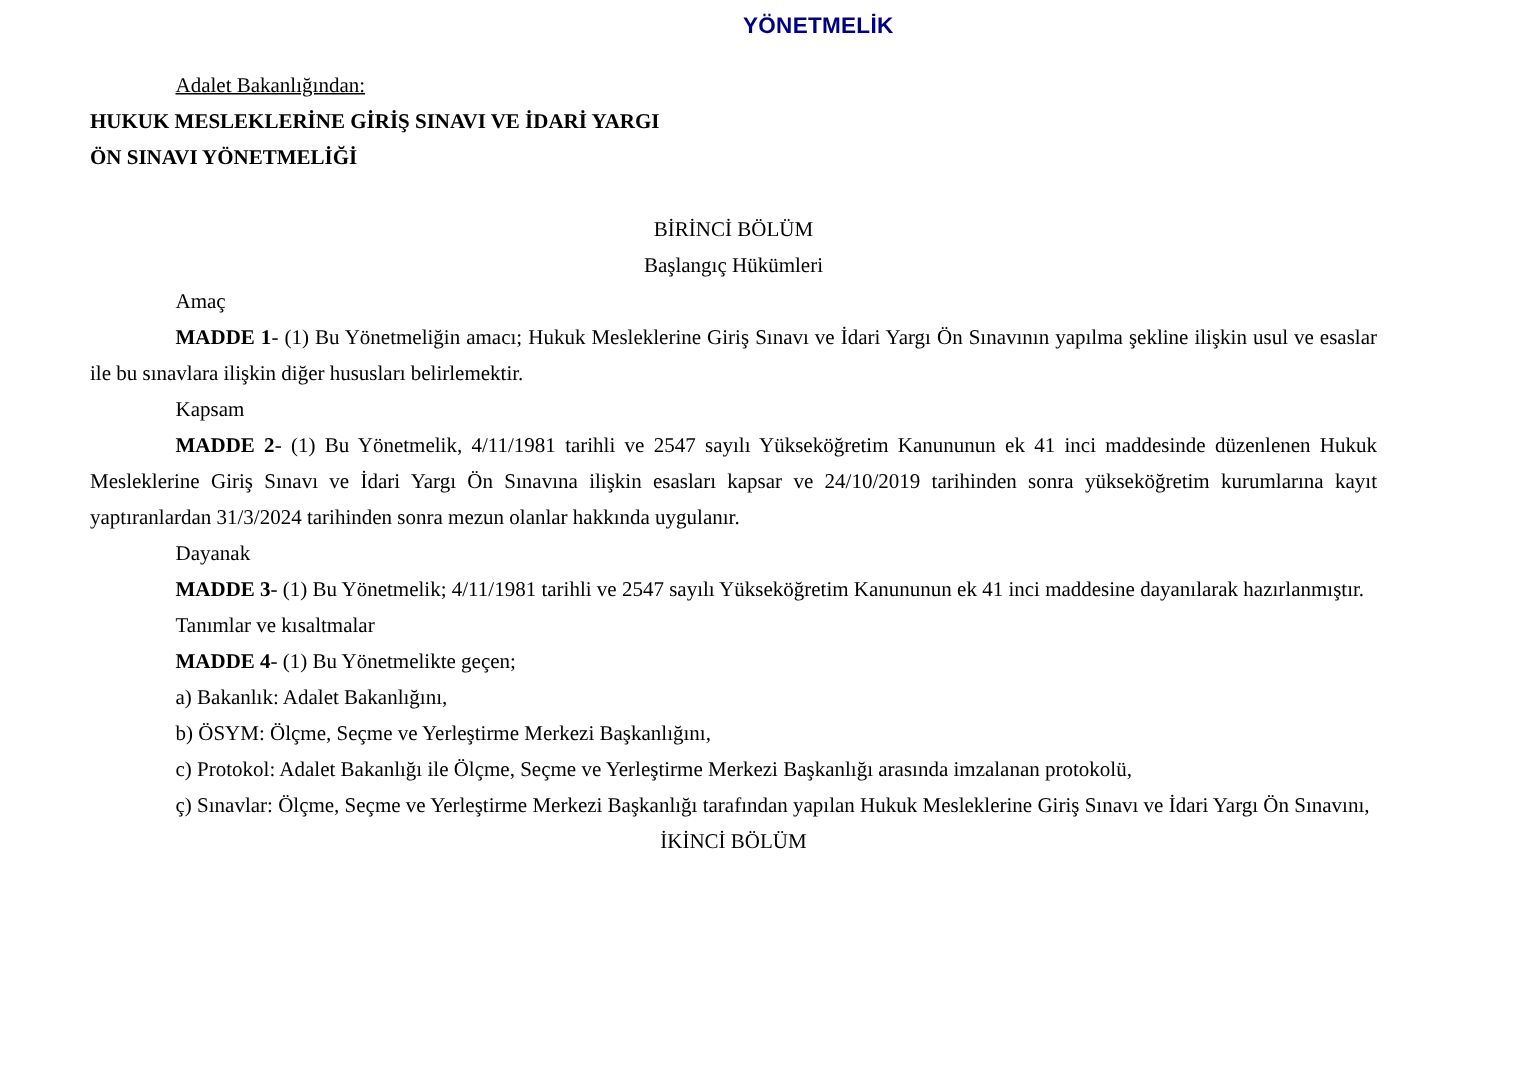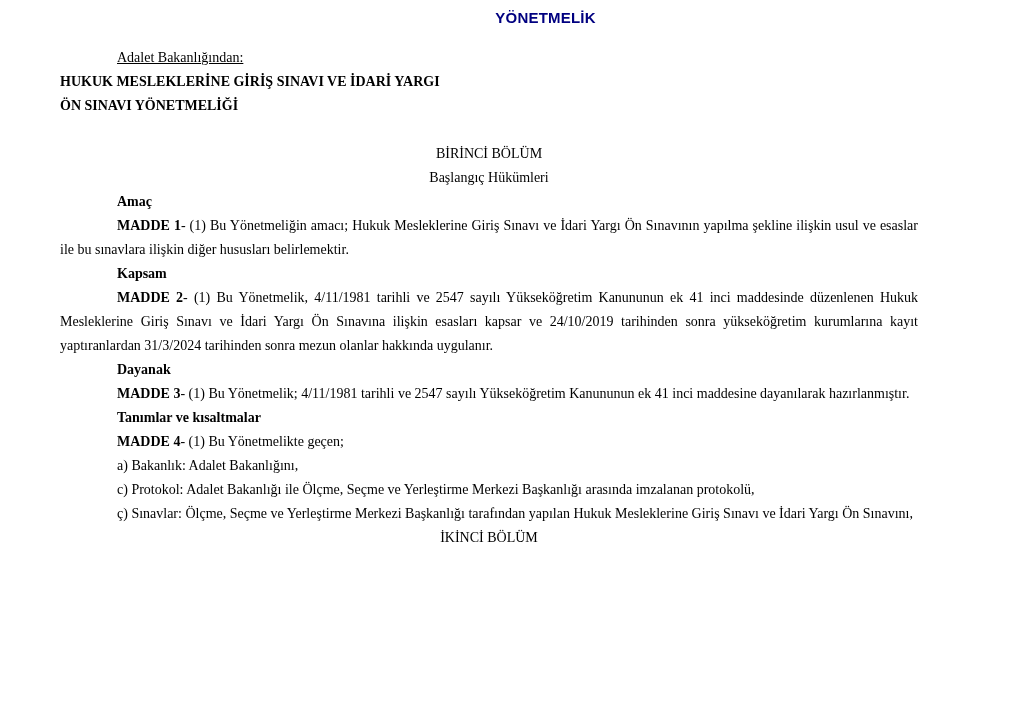--- a/index.html
+++ b/index.html
@@ -6,21 +6,21 @@
   body { width: 1013px; height: 724px; overflow: hidden; position: relative;
          font-family: "Liberation Serif", serif; color: #000; }
   .header { position: absolute; top: 9px; left: 0; width: 1013px; text-align: center;
             font-family: "Liberation Sans", sans-serif; font-weight: bold; font-size: 15px;
             color: #000080; letter-spacing: 0.2px; padding-left: 39px; }
   .doc { position: absolute; left: 60px; top: 46px; width: 858px; font-size: 14px; line-height: 24px; }
   .issuer { padding-left: 57px; text-decoration: underline; margin-bottom: 0px; }
   .title { text-align: left; font-weight: bold; line-height: 24px; }
   .gap { height: 24px; }
   .center-bold { text-align: center; font-weight: normal; }
-  .subhead { padding-left: 57px; font-weight: bold; }
+  .subhead { padding-left: 57px; font-weight: normal; }
   .para { text-align: justify; text-indent: 57px; }
   .para b { font-weight: bold; }
   .item { text-align: justify; text-indent: 57px; }
 </style>
 </head>
 <body>
 
 <div class="header">YÖNETMELİK</div>
 
 <div class="doc">
@@ -37,17 +37,18 @@
 
   <div class="subhead">Kapsam</div>
   <div class="para"><b>MADDE 2</b><span>- (1) Bu Yönetmelik, 4/11/1981 tarihli ve 2547 sayılı Yükseköğretim Kanununun ek 41 inci maddesinde düzenlenen Hukuk Mesleklerine Giriş Sınavı ve İdari Yargı Ön Sınavına ilişkin esasları kapsar ve 24/10/2019 tarihinden sonra yükseköğretim kurumlarına kayıt yaptıranlardan 31/3/2024 tarihinden sonra mezun olanlar hakkında uygulanır.</span></div>
 
   <div class="subhead">Dayanak</div>
   <div class="para"><b>MADDE 3</b><span>- (1) Bu Yönetmelik; 4/11/1981 tarihli ve 2547 sayılı Yükseköğretim Kanununun ek 41 inci maddesine dayanılarak hazırlanmıştır.</span></div>
 
   <div class="subhead">Tanımlar ve kısaltmalar</div>
   <div class="para"><b>MADDE 4</b><span>- (1) Bu Yönetmelikte geçen;</span></div>
   <div class="item">a) Bakanlık: Adalet Bakanlığını,</div>
+  <div class="item">b) ÖSYM: Ölçme, Seçme ve Yerleştirme Merkezi Başkanlığını,</div>
   <div class="item">c) Protokol: Adalet Bakanlığı ile Ölçme, Seçme ve Yerleştirme Merkezi Başkanlığı arasında imzalanan protokolü,</div>
   <div class="item">ç) Sınavlar: Ölçme, Seçme ve Yerleştirme Merkezi Başkanlığı tarafından yapılan Hukuk Mesleklerine Giriş Sınavı ve İdari Yargı Ön Sınavını,</div>
 
   <div class="center-bold">İKİNCİ BÖLÜM</div>
 </div>
 
 </body></html>

